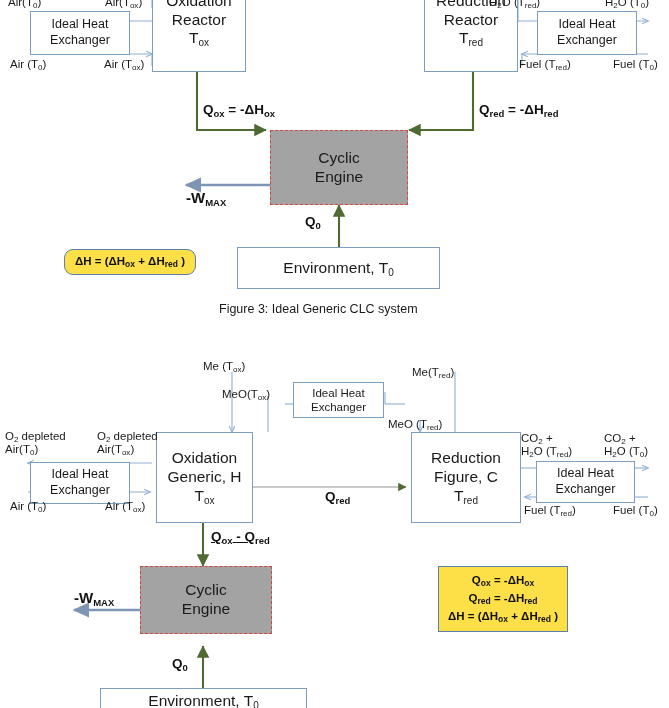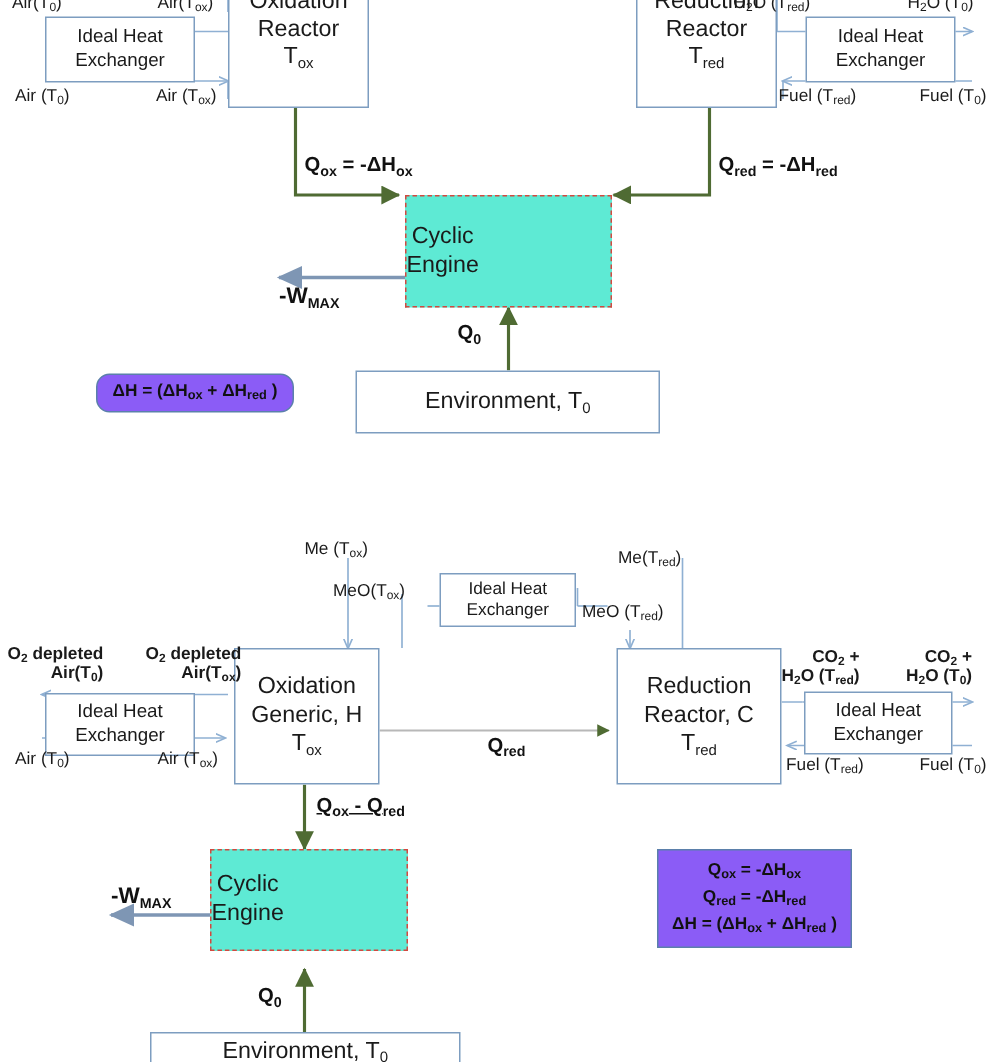--- a/index.html
+++ b/index.html
@@ -11,21 +11,21 @@
     overflow:hidden;
     position:relative;
   }
   .stage{position:absolute;left:0;top:0;width:669px;height:708px;}
   .abs{position:absolute;}
 
   
   .lbl{
     font-size:11.5px;color:#1a1a1a;white-space:nowrap;line-height:1.15;
   }
-  .lbl.c{text-align:right;font-weight:bold;}
+  .lbl.c{text-align:left;}
   .lbl sub{font-size:8px;vertical-align:baseline;position:relative;top:2px;}
 
   .boxtxt{
     font-size:15.5px;color:#1a1a1a;text-align:center;line-height:1.22;white-space:nowrap;
   }
   .boxtxt sub{font-size:10px;vertical-align:baseline;position:relative;top:3px;}
 
   .hx{
     font-size:12.5px;color:#1a1a1a;text-align:center;line-height:1.25;white-space:nowrap;
   }
@@ -54,27 +54,27 @@
   }
   .hxbox{
     box-sizing:border-box;
     border:1.3px solid #7d9dc0;
     background:#ffffff;
     display:flex;align-items:center;justify-content:center;
   }
   .engine{
     box-sizing:border-box;
     border:1.6px dashed #d2483f;
-    background:#5eead4;
-    display:flex;align-items:center;justify-content:flex-start;
+    background:#a3a3a3;
+    display:flex;align-items:center;justify-content:center;
   }
   .eqbox{
     box-sizing:border-box;
     border:1.3px solid #5b80ab;
-    background:#8b5cf6;
+    background:#fde047;
     display:flex;align-items:center;justify-content:center;
   }
   .eqbox.round{border-radius:9px;}
 
   
   svg.lines{position:absolute;left:0;top:0;width:669px;height:708px;overflow:visible;}
 </style>
 </head>
 <body>
 
@@ -260,33 +260,34 @@
   <div class="abs qlbl" style="left:479px;top:103px;">
     <span>Q</span><sub>red</sub><span> = -ΔH</span><sub>red</sub>
   </div>
   <div class="abs qlbl" style="left:305px;top:215px;">
     <span>Q</span><sub>0</sub>
   </div>
   <div class="abs qlbl" style="left:186px;top:190px;font-size:15px;">
     <span>-W</span><sub>MAX</sub>
   </div>
 
+  <div class="abs caption" style="left:219px;top:302px;">Figure 3: Ideal Generic CLC system</div>
 
   <div class="abs rbox" style="left:156px;top:432px;width:97px;height:91px;">
     <div class="boxtxt">
       <span>Oxidation</span><br>
       <span>Generic, H</span><br>
       <span>T</span><sub>ox</sub>
     </div>
   </div>
 
   <div class="abs rbox" style="left:411px;top:432px;width:110px;height:91px;">
     <div class="boxtxt">
       <span>Reduction</span><br>
-      <span>Reactor, C</span><br>
+      <span>Figure, C</span><br>
       <span>T</span><sub>red</sub>
     </div>
   </div>
 
   <div class="abs hxbox" style="left:293px;top:382px;width:91px;height:36px;">
     <div class="hx" style="font-size:11.5px;">
       <span>Ideal Heat</span><br>
       <span>Exchanger</span>
     </div>
   </div>
@@ -328,21 +329,21 @@
 
   <div class="abs lbl" style="left:203px;top:360px;">
     <span>Me (T</span><sub>ox</sub>)
   </div>
   <div class="abs lbl" style="left:222px;top:388px;">
     <span>MeO(T</span><sub>ox</sub>)
   </div>
   <div class="abs lbl" style="left:412px;top:366px;text-align:center;">
     <span>Me(T</span><sub>red</sub>)
   </div>
-  <div class="abs lbl" style="left:388px;top:402px;">
+  <div class="abs lbl" style="left:388px;top:418px;">
     <span>MeO (T</span><sub>red</sub>)
   </div>
 
   <div class="abs lbl c" style="left:5px;top:430px;">
     <span>O</span><sub>2</sub><span> depleted</span><br>
     <span>Air(T</span><sub>0</sub>)
   </div>
   <div class="abs lbl c" style="left:97px;top:430px;">
     <span>O</span><sub>2</sub><span> depleted</span><br>
     <span>Air(T</span><sub>ox</sub>)

